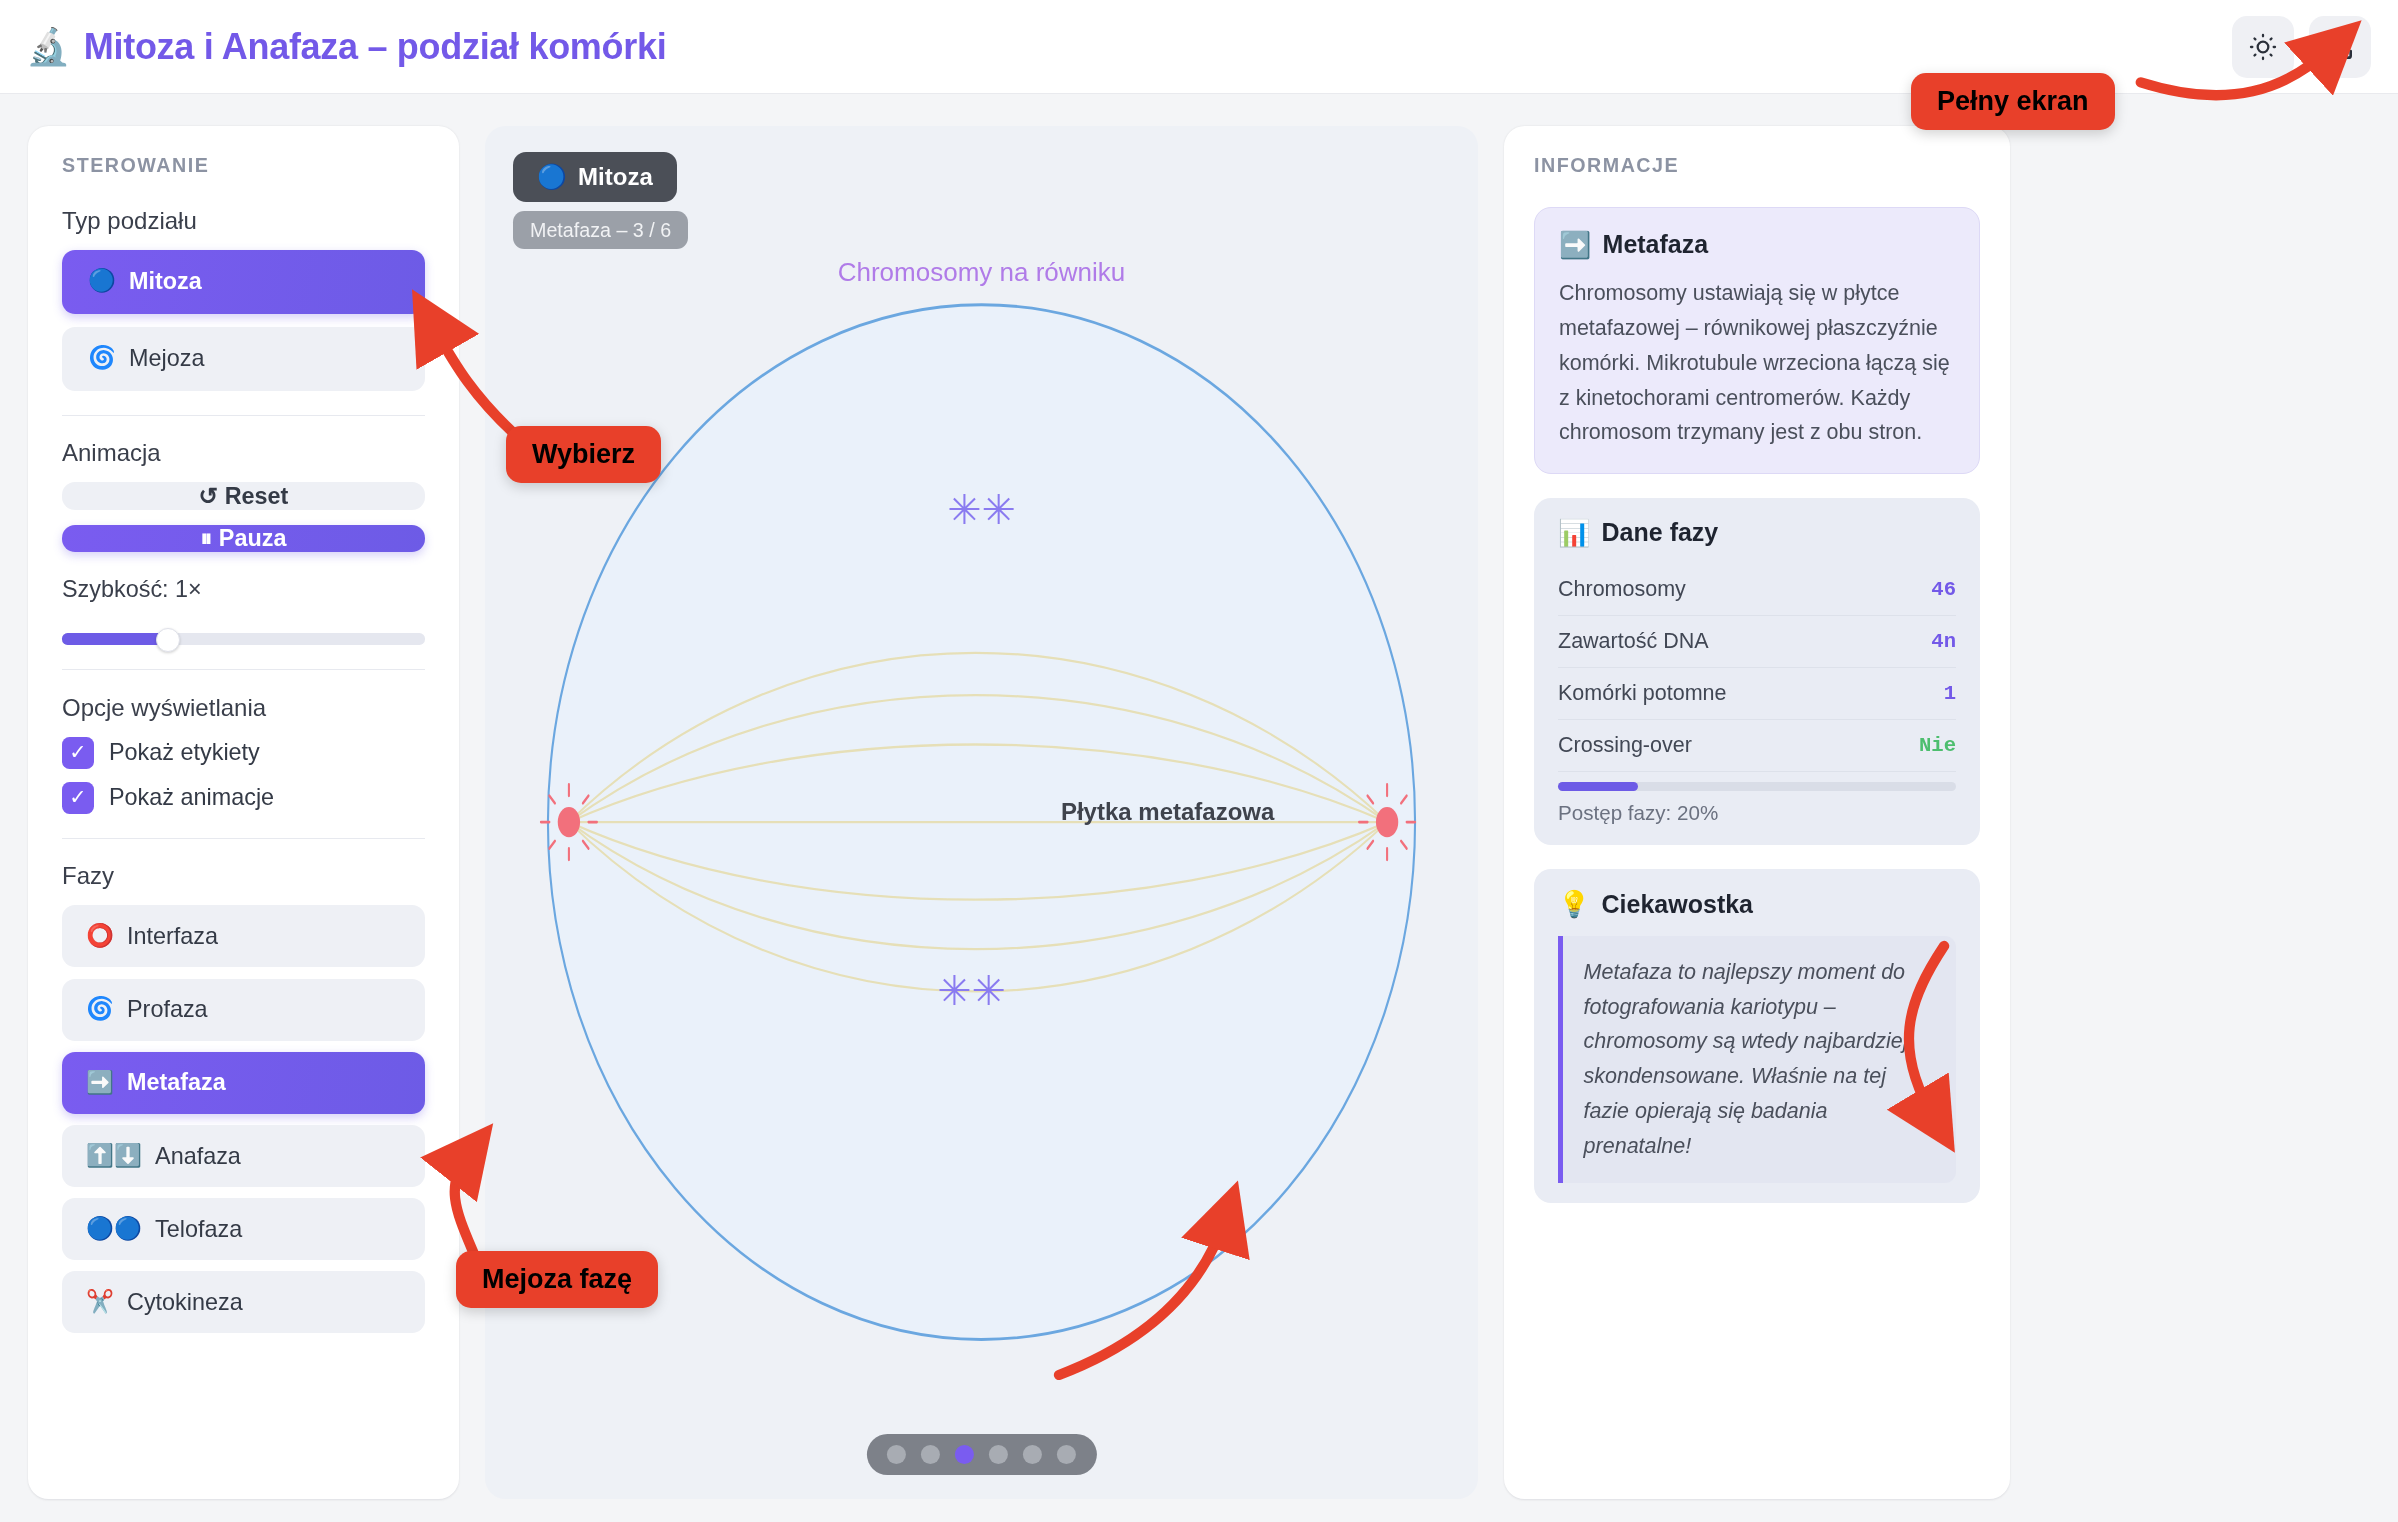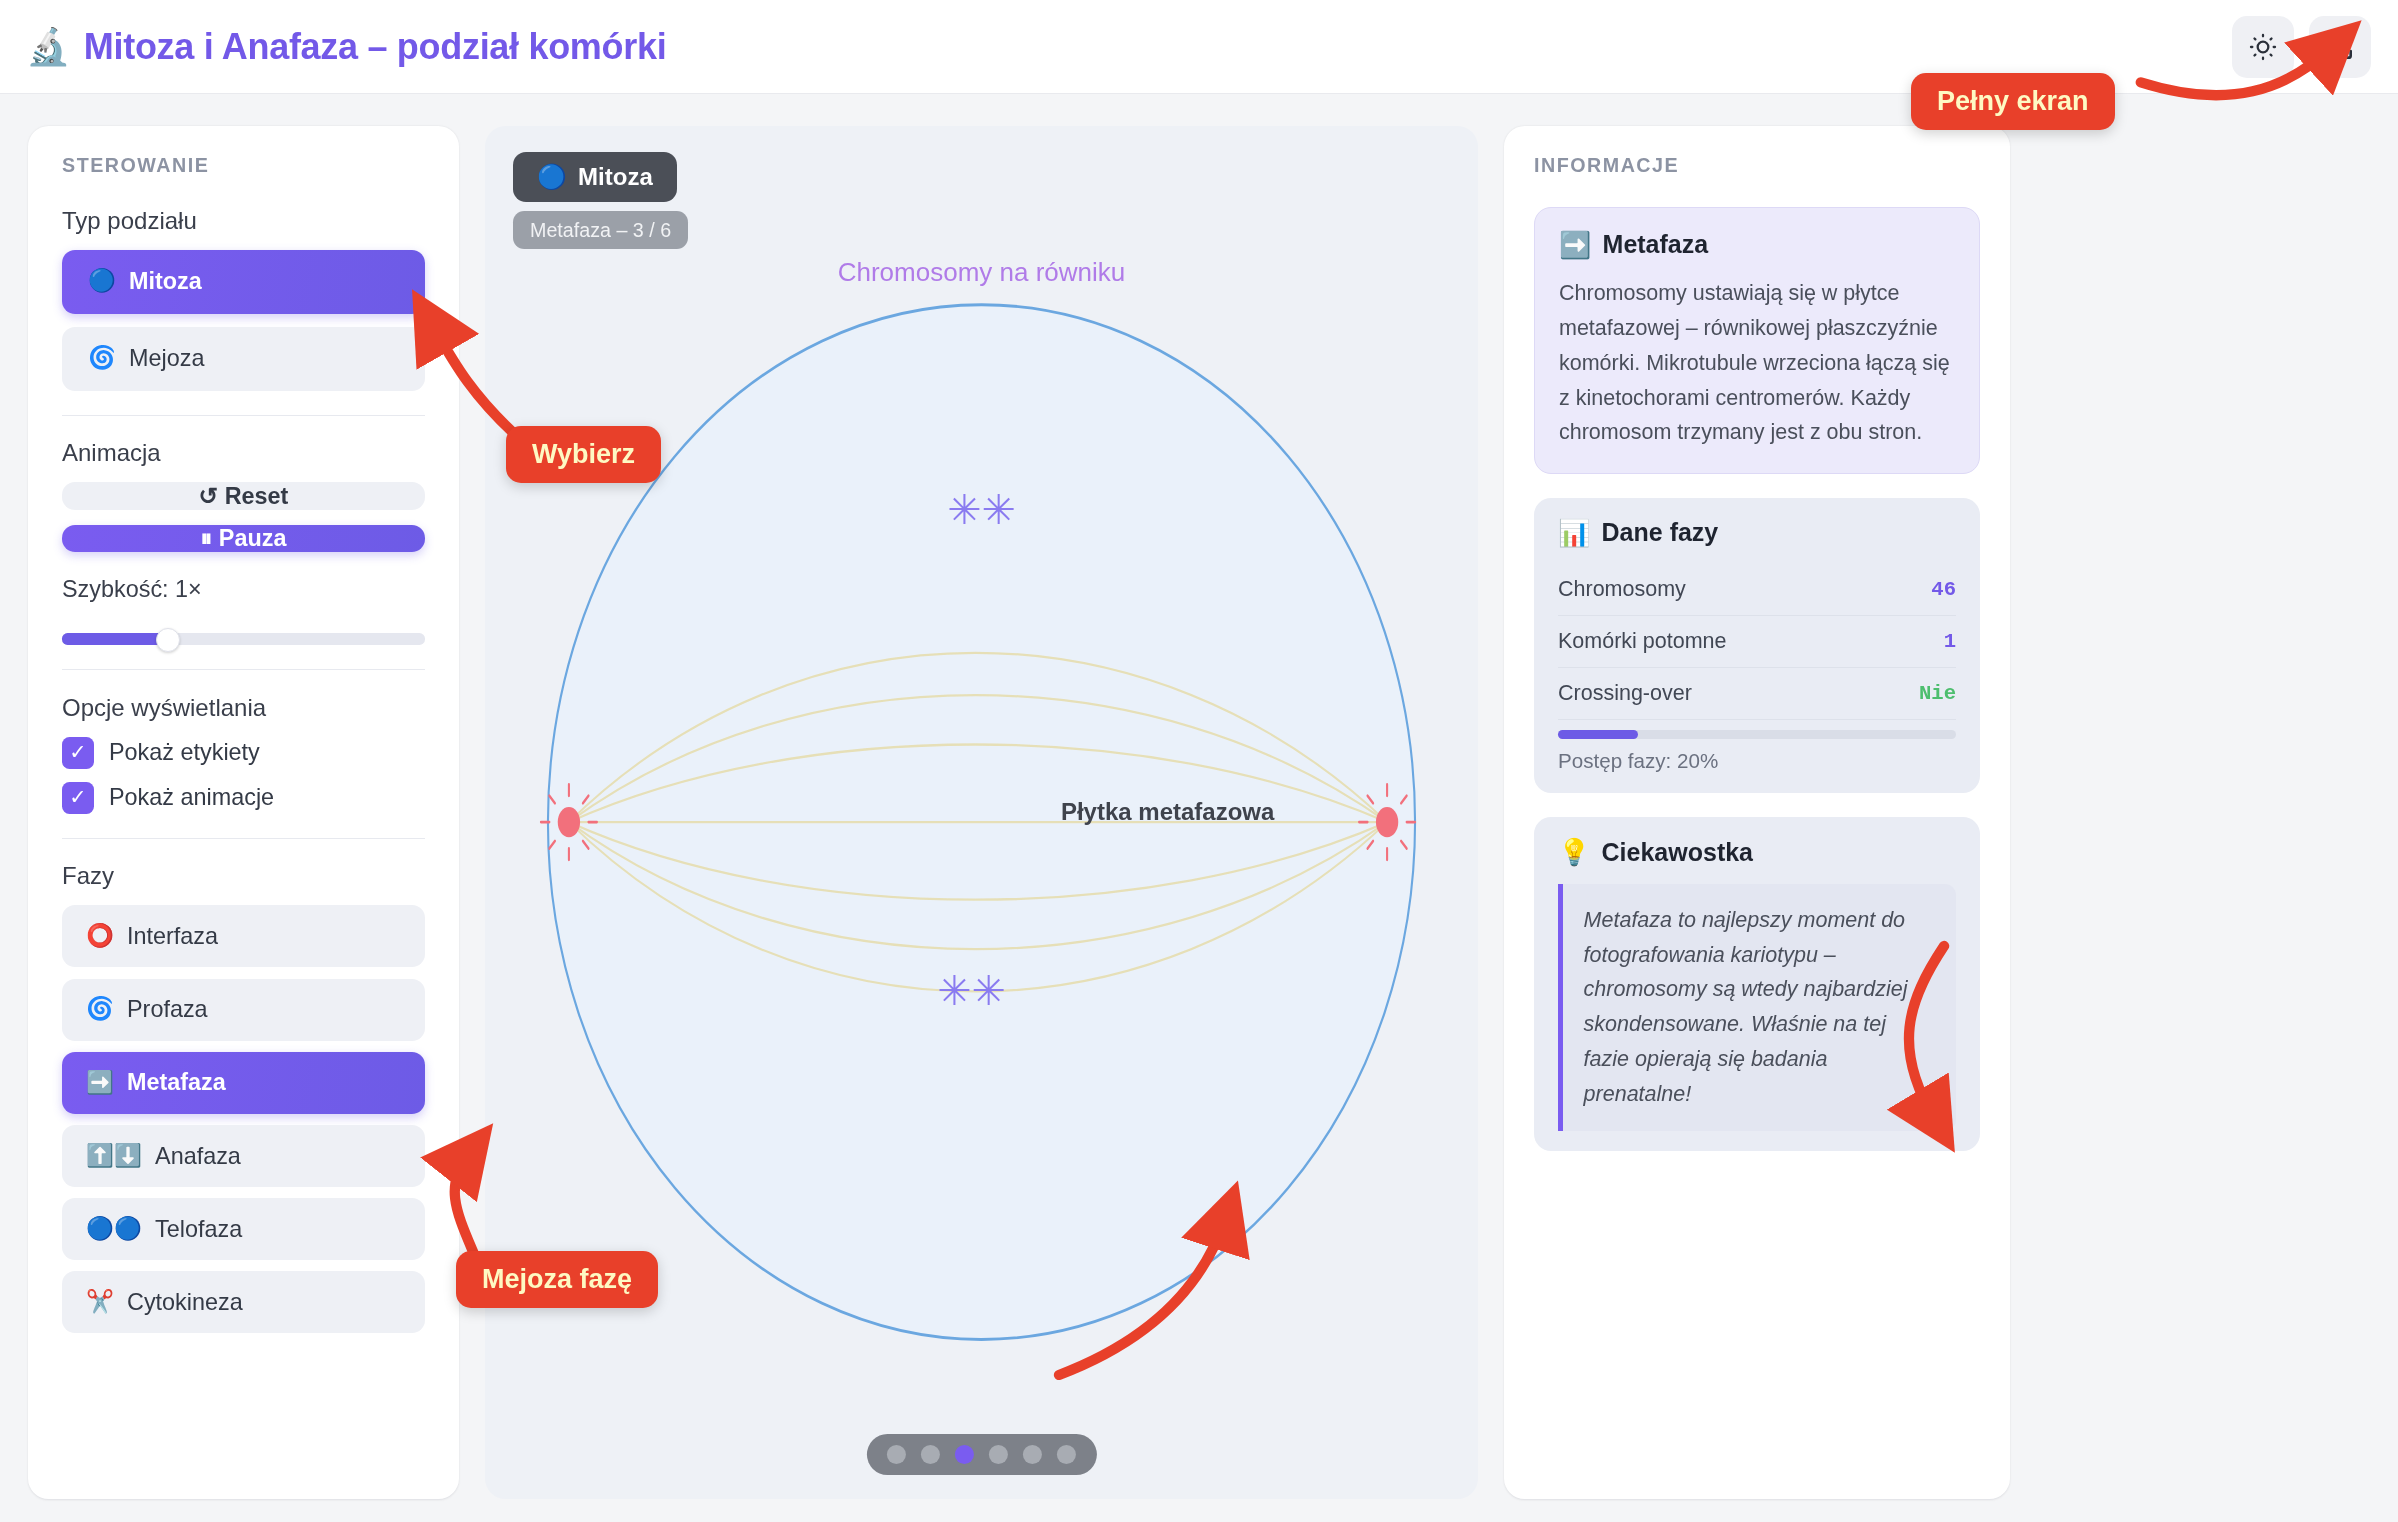--- a/index.html
+++ b/index.html
@@ -165,21 +165,21 @@
   .prog-label { font-size: 20.6px; color:#6b7180; margin-top: 9.4px; }
 
   .fact-card { background:#e9ecf4; border-radius: 17px; padding: 20.6px 24px; }
   .fact-quote {
     background:#e3e6f1; border-left: 5.6px solid #7a5cf0; border-radius: 0 11.2px 11.2px 0;
     padding: 19px 20.6px; font-size: 21.5px; line-height:1.62; font-style: italic; color:#4a4f5b;
   }
 
   
   .callout {
-    position:absolute; background:#e8402a; color:#fef9c3; font-weight:700;
+    position:absolute; background:#e8402a; color:#000000; font-weight:700;
     border-radius: 15px; padding: 13px 26px; font-size: 27px;
     white-space: nowrap; z-index: 40;
     box-shadow: 0 3.7px 13px rgba(0,0,0,.18);
   }
   .anno-svg { position:absolute; inset:0; width:2399px; height:1522px; z-index: 35; pointer-events:none; }
 </style>
 </head>
 <body>
 
 <div id="root">
@@ -347,20 +347,24 @@
       <div class="data-card">
         <div class="card-head">
           <span class="card-emoji">📊</span>
           <span class="card-title">Dane fazy</span>
         </div>
         <div class="data-row">
           <span class="data-key">Chromosomy</span>
           <span class="data-val">46</span>
         </div>
         <div class="data-row">
+          <span class="data-key">Zawartość DNA</span>
+          <span class="data-val">4n</span>
+        </div>
+        <div class="data-row">
           <span class="data-key">Komórki potomne</span>
           <span class="data-val">1</span>
         </div>
         <div class="data-row">
           <span class="data-key">Crossing-over</span>
           <span class="data-val yes-no">Nie</span>
         </div>
         <div class="prog-track">
           <div class="prog-fill"></div>
         </div>

